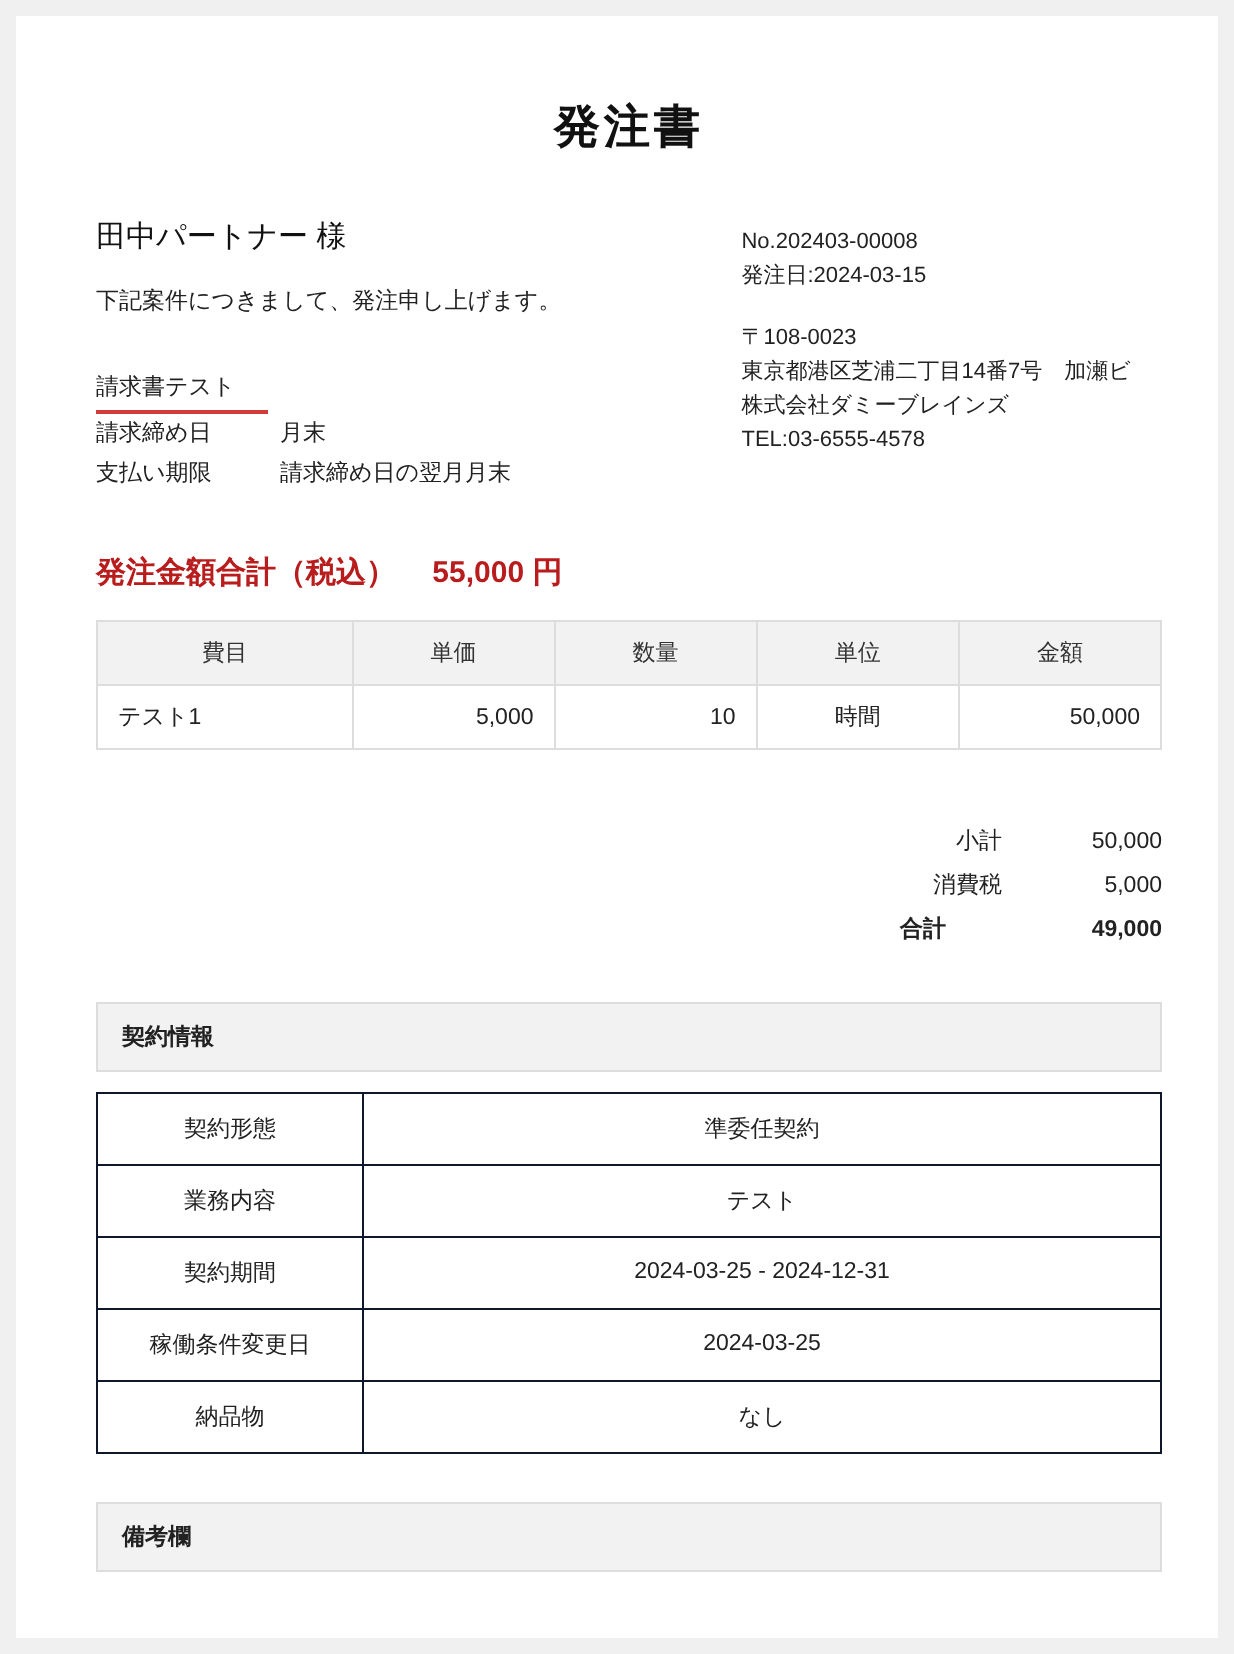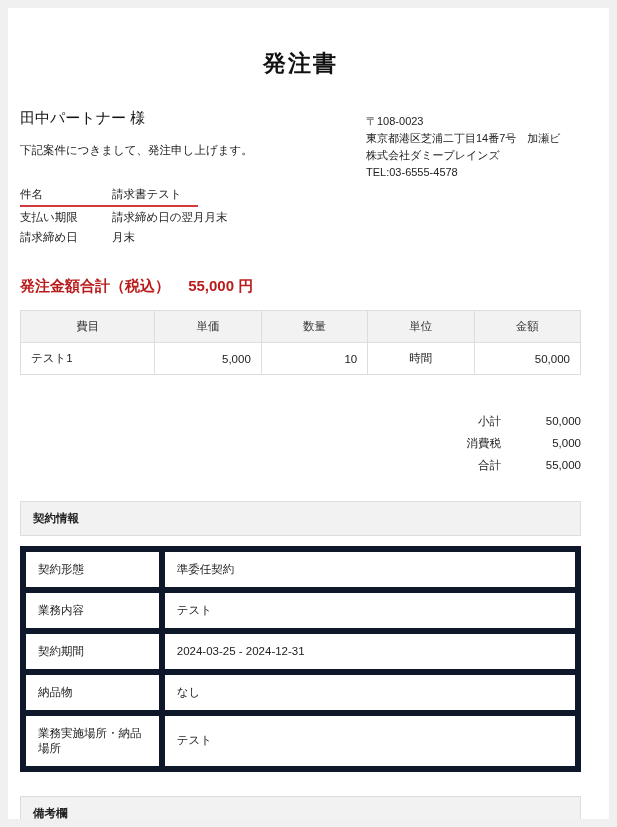--- a/index.html
+++ b/index.html
@@ -15,21 +15,21 @@
     overflow: hidden;
   }
   .page {
     position: absolute;
     left: 8px;
     top: 8px;
     width: 601px;
     height: 811px;
     background: #ffffff;
     box-sizing: border-box;
-    padding: 26px 28px 0 12px;
+    padding: 26px 28px 0 40px;
     overflow: hidden;
   }
   .doc-title {
     text-align: center;
     font-size: 23px;
     font-weight: bold;
     letter-spacing: 2px;
     margin: 14px 0 30px 0;
     color: #111;
   }
@@ -137,41 +137,43 @@
   }
   .summary-row .label {
     width: 80px;
     text-align: right;
   }
   .summary-row .value {
     width: 80px;
     text-align: right;
   }
   .summary-row.strong {
-    font-weight: normal;
+    font-weight: bold;
+    gap: 28px;
   }
   .section-header {
     margin-top: 24px;
     background: #f2f2f2;
     border: 1px solid #dddddd;
     padding: 9px 12px;
     font-size: 11.5px;
     font-weight: bold;
     color: #222;
   }
   table.info {
     width: 100%;
     border-collapse: collapse;
     font-size: 11.5px;
     margin-top: 10px;
   }
   table.info td {
-    border: 6px solid #0f172a;
+    border: 1px solid #0f172a;
     padding: 10px 12px;
     color: #222;
+    text-align: center;
   }
   table.info td.k {
     width: 25%;
   }
   .remarks-header {
     margin-top: 24px;
   }
 </style>
 </head>
 <body>
@@ -180,35 +182,38 @@
 
   <div class="doc-title">発注書</div>
 
   <div class="header-cols">
     <div class="header-left">
       <div class="addressee">田中パートナー 様</div>
       <div class="lead">下記案件につきまして、発注申し上げます。</div>
 
       <div class="meta-table">
         <div class="meta-row underlined">
-          <div class="meta-label">件名</div>
           <div class="meta-value">請求書テスト</div>
+        </div>
+        <div class="meta-row">
+          <div class="meta-label">請求締め日</div>
+          <div class="meta-value">月末</div>
         </div>
         <div class="meta-row">
           <div class="meta-label">支払い期限</div>
           <div class="meta-value">請求締め日の翌月月末</div>
         </div>
-        <div class="meta-row">
-          <div class="meta-label">請求締め日</div>
-          <div class="meta-value">月末</div>
-        </div>
       </div>
     </div>
 
     <div class="header-right">
+      <div class="hr-block">
+        <div>No.202403-00008</div>
+        <div>発注日:2024-03-15</div>
+      </div>
       <div>〒108-0023</div>
       <div>東京都港区芝浦二丁目14番7号　加瀬ビ</div>
       <div>株式会社ダミーブレインズ</div>
       <div>TEL:03-6555-4578</div>
     </div>
   </div>
 
   <div class="total-line">
     <span>発注金額合計（税込）</span>
     <span class="amount">55,000 円</span>
@@ -240,21 +245,21 @@
       <div class="summary-row">
         <div class="label">小計</div>
         <div class="value">50,000</div>
       </div>
       <div class="summary-row">
         <div class="label">消費税</div>
         <div class="value">5,000</div>
       </div>
       <div class="summary-row strong">
         <div class="label">合計</div>
-        <div class="value">55,000</div>
+        <div class="value">49,000</div>
       </div>
     </div>
   </div>
 
   <div class="section-header">契約情報</div>
 
   <table class="info">
     <tbody>
       <tr>
         <td class="k">契約形態</td>
@@ -262,25 +267,25 @@
       </tr>
       <tr>
         <td class="k">業務内容</td>
         <td>テスト</td>
       </tr>
       <tr>
         <td class="k">契約期間</td>
         <td>2024-03-25 - 2024-12-31</td>
       </tr>
       <tr>
+        <td class="k">稼働条件変更日</td>
+        <td>2024-03-25</td>
+      </tr>
+      <tr>
         <td class="k">納品物</td>
         <td>なし</td>
       </tr>
-      <tr>
-        <td class="k">業務実施場所・納品場所</td>
-        <td>テスト</td>
-      </tr>
     </tbody>
   </table>
 
   <div class="section-header remarks-header">備考欄</div>
 
 </div>
 
 </body></html>

